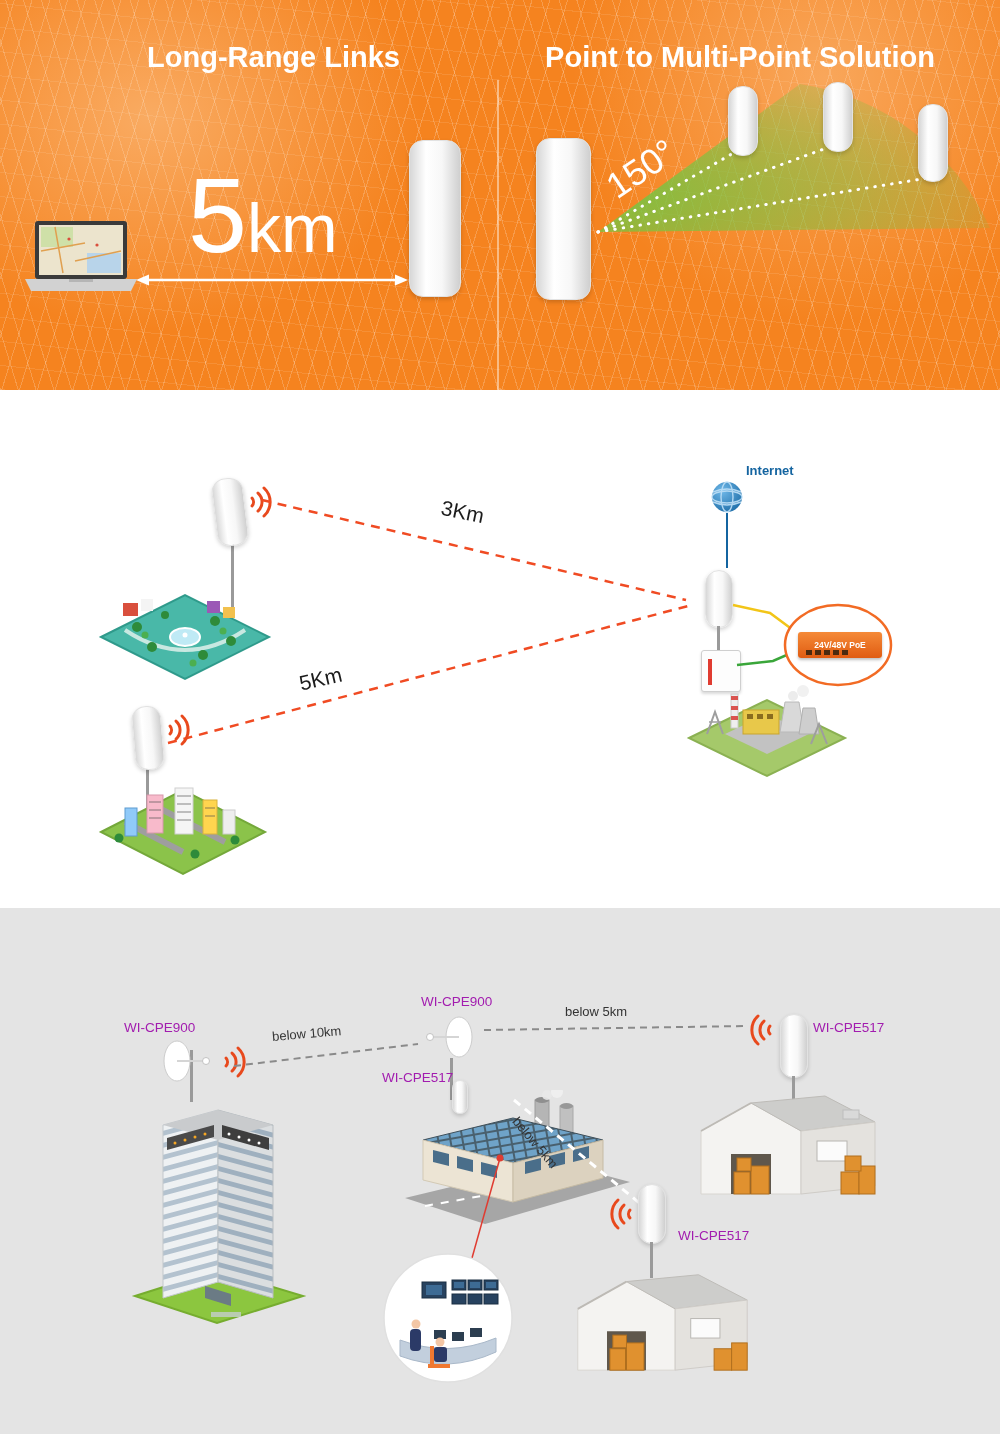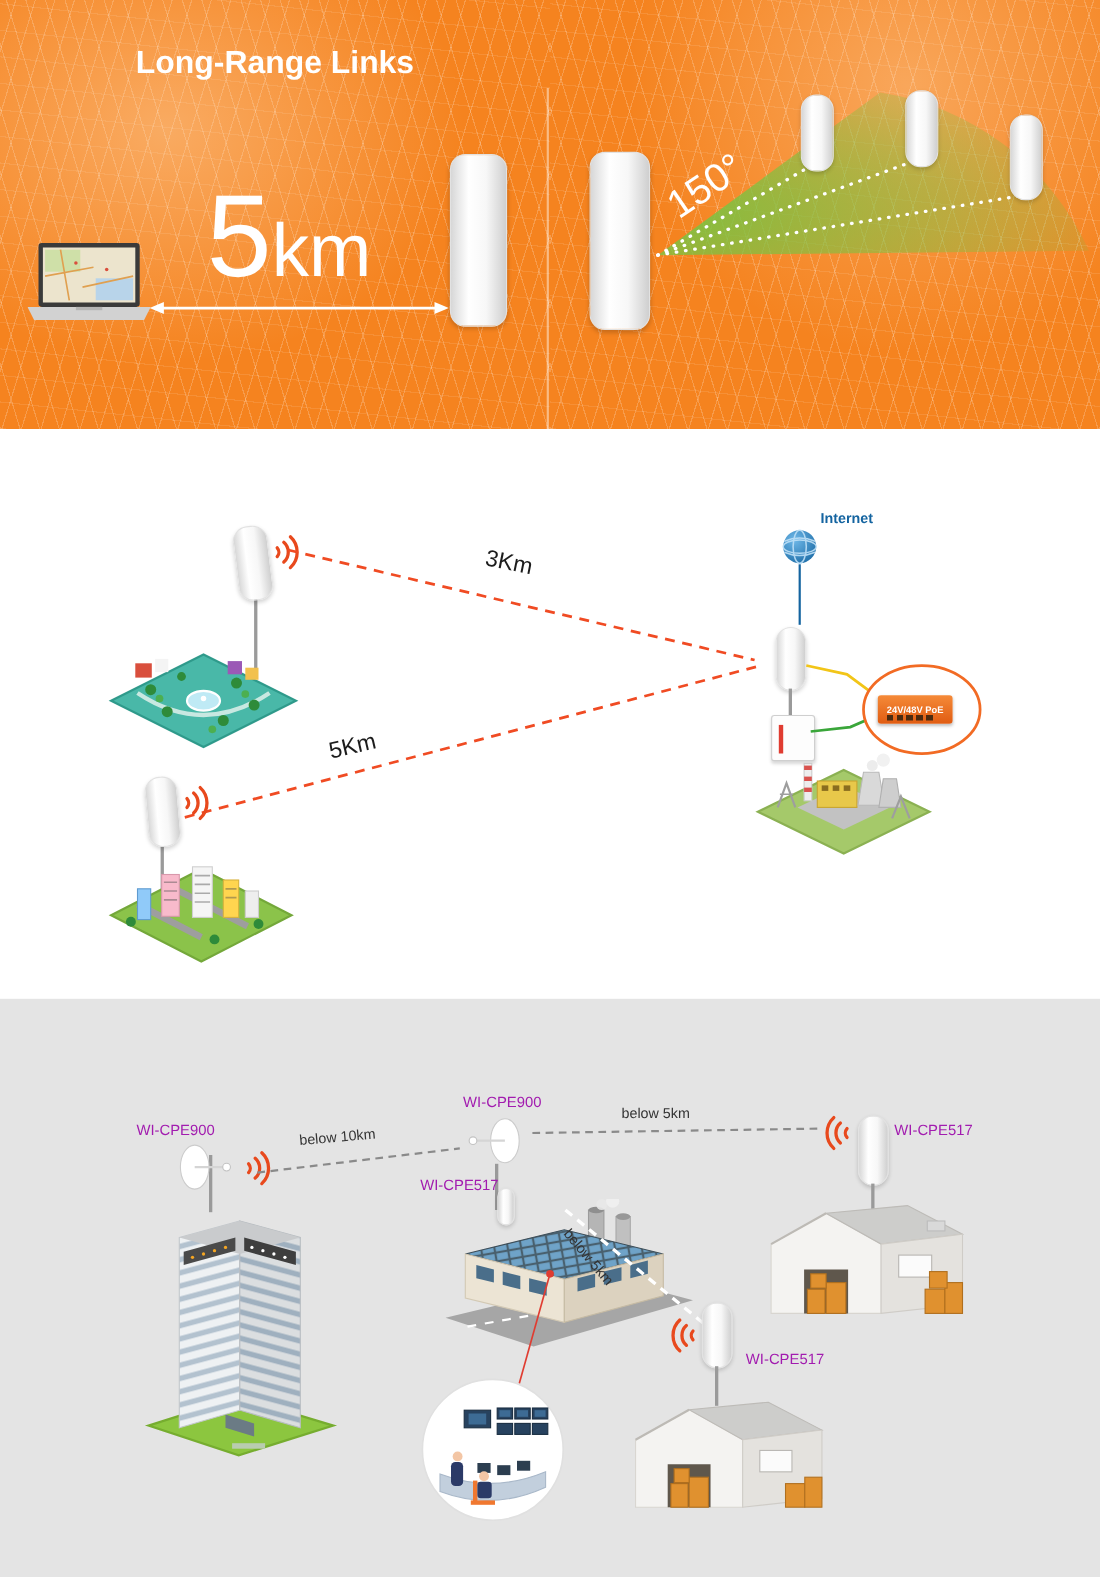--- a/index.html
+++ b/index.html
@@ -39,21 +39,21 @@
     border-radius:14px;
     box-shadow:0 2px 4px rgba(0,0,0,0.18);
   }
   .pole { position:absolute; background:#9a9a9a; }
 
   
   .network { position:absolute; top:390px; left:0; width:1000px; height:518px; background:#ffffff; }
   .link-label { position:absolute; font-size:21px; color:#1c1c1c; white-space:nowrap; }
   .internet-label { position:absolute; font-size:13px; font-weight:700; color:#1464a0; }
   .poe-switch {
-    position:absolute; width:68px; height:26px; border-radius:3px;
+    position:absolute; width:84px; height:26px; border-radius:3px;
     background:linear-gradient(#f58a38,#e05c12);
     display:flex; align-items:center; justify-content:center;
     color:#ffffff; font-size:8.5px; font-weight:700; white-space:nowrap;
     box-shadow:0 2px 3px rgba(0,0,0,0.25);
   }
   .poe-ports { position:absolute; left:8px; bottom:3px; width:44px; height:5px;
     background:repeating-linear-gradient(90deg,#4a2a10 0 6px, transparent 6px 9px); }
 
   
   .deploy { position:absolute; top:908px; left:0; width:1000px; height:526px; background:#e4e4e4; }
@@ -65,21 +65,22 @@
 </head>
 <body>
 
 <div id="page">
 
   <section class="banner">
     <div class="mesh" style="left:0;"></div>
     <div class="mesh right-half" style="left:500px;"></div>
     <div class="banner-divider"></div>
 
-    <div class="banner-title" style="left:100px; top:41px; width:300px;">Long-Range Links</div>
+    <div class="banner-title" style="left:100px; top:41px; width:300px;text-align:right;">Long-Range Links</div>
+    <div class="banner-title" style="left:520px; top:41px; width:440px;">Point to Multi-Point Solution</div>
 
     <svg class="abs" style="left:25px; top:221px;" width="112" height="74" viewBox="0 0 112 74">
       <rect x="10" y="0" width="92" height="58" rx="3" fill="#3a3a3a"></rect>
       <rect x="14" y="4" width="84" height="50" fill="#ece4cd"></rect>
       <rect x="16" y="6" width="32" height="20" fill="#cfe0a8"></rect>
       <rect x="62" y="32" width="34" height="20" fill="#b8d4ea"></rect>
       <path d="M16,30 L60,22 M30,6 L38,52 M50,40 L96,30" stroke="#e0a050" stroke-width="1.5" fill="none"></path>
       <circle cx="44" cy="18" r="1.6" fill="#d94f3d"></circle>
         <circle cx="72" cy="24" r="1.6" fill="#d94f3d"></circle>
       <polygon points="0,58 112,58 106,70 6,70" fill="#d2d2d2"></polygon>

